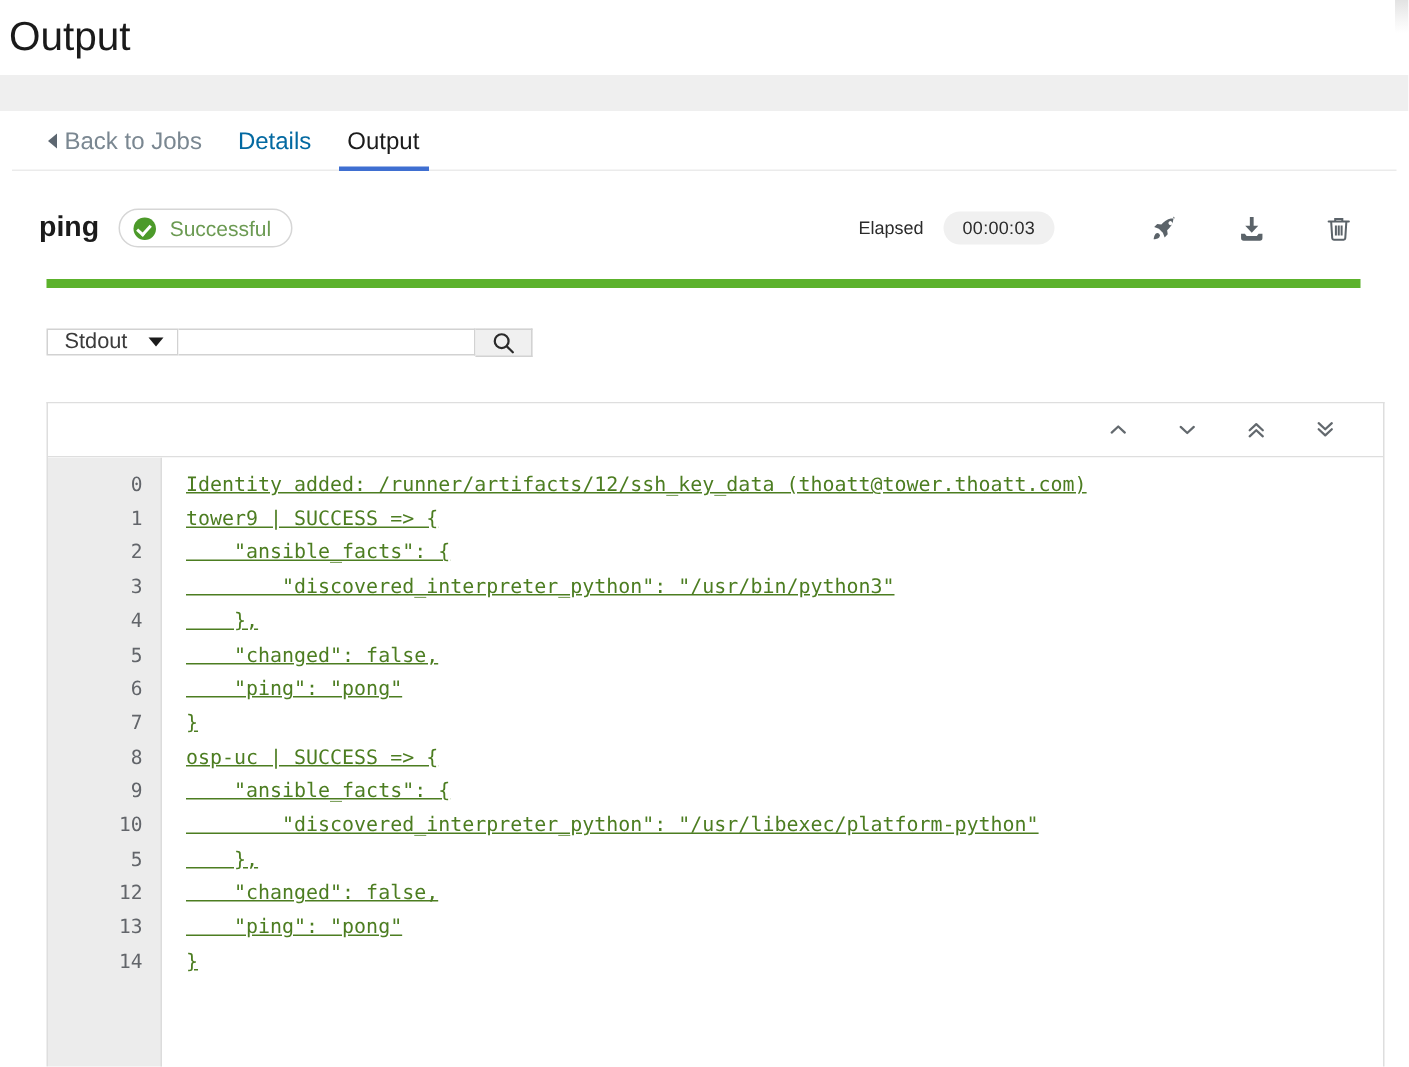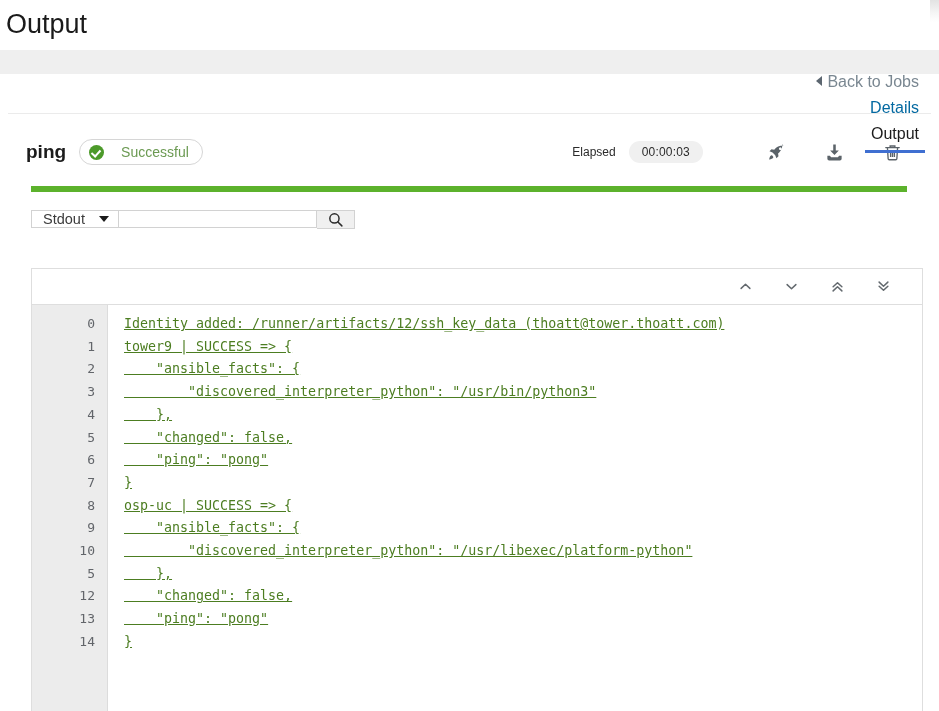--- a/index.html
+++ b/index.html
@@ -47,21 +47,20 @@
     border-top: 0;
   }
 
   
   .tabs {
     display: flex;
     align-items: flex-end;
     height: 40px;
     padding-left: 18px;
     border-bottom: 1px solid #ebebeb;
-    flex-direction: column;
   }
   .tab {
     position: relative;
     font-size: 16px;
     color: #0369a1;
     padding: 0 12px 10px 12px;
     cursor: pointer;
     white-space: nowrap;
     line-height: 1;
   }
@@ -101,21 +100,21 @@
   }
   .job-name {
     font-size: 19px;
     font-weight: bold;
     color: #1b1b1b;
     margin-right: 13px;
   }
   .status-pill {
     display: inline-flex;
     align-items: center;
-    gap: 17px;
+    gap: 9px;
     border: 1px solid #d6d6d6;
     border-radius: 14px;
     padding: 4px 13px 4px 9px;
     background: #ffffff;
     font-size: 14px;
     color: #6b9a52;
     cursor: pointer;
   }
   .check-circle {
     width: 15px; height: 15px;
@@ -168,21 +167,21 @@
   }
   .progress-bar {
     height: 6px;
     background: #5cb22c;
     width: 100%;
   }
 
   
   .search-row {
     display: flex;
-    align-items: flex-start;
+    align-items: center;
     margin: 18px 0 0 23px;
     height: 36px;
     width: 324px;
   }
   .select-box {
     display: flex;
     align-items: center;
     justify-content: space-between;
     width: 103px;
     border: 1px solid #d2d2d2;

